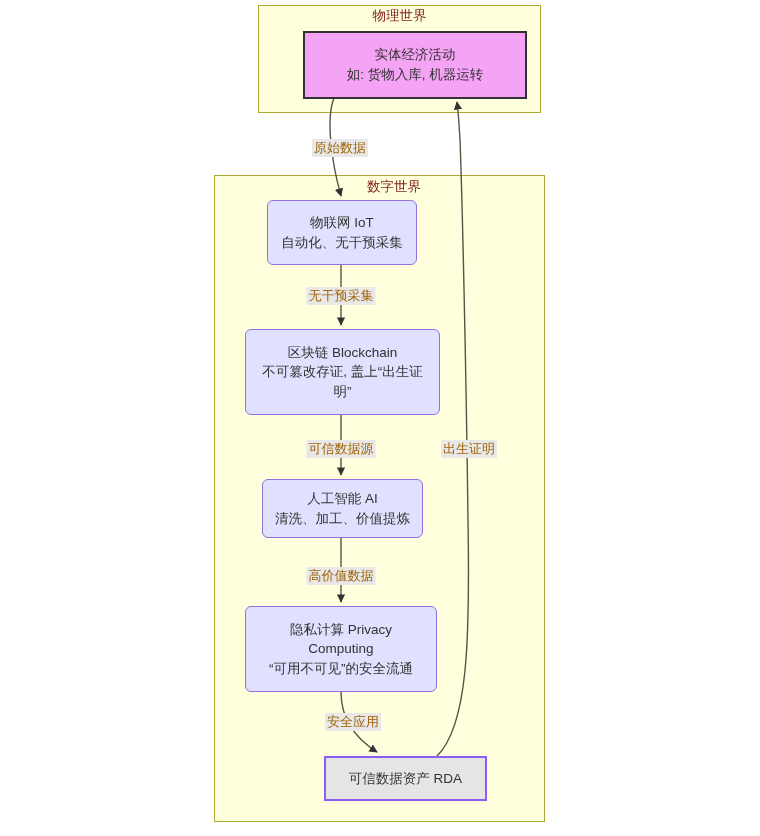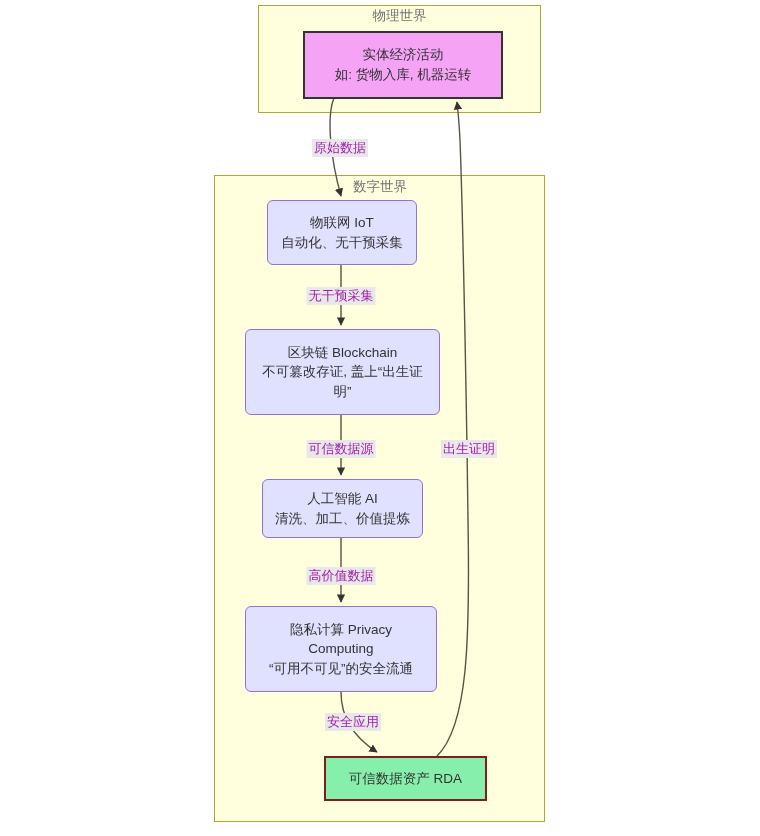--- a/index.html
+++ b/index.html
@@ -31,21 +31,21 @@
     background: #ffffde;
     border: 1px solid #aaaa33;
     box-sizing: border-box;
   }
   .subgraph-title {
     position: absolute;
     left: 0;
     right: 0;
     text-align: center;
     font-size: 13.5px;
-    color: #737373;
+    color: #7f1d1d;
     line-height: 1;
     white-space: nowrap;
   }
   .node {
     position: absolute;
     box-sizing: border-box;
     display: flex;
     flex-direction: column;
     align-items: center;
     justify-content: center;
@@ -58,52 +58,52 @@
     background: #e0e0ff;
     border: 1px solid #9370db;
     border-radius: 6px;
   }
   .node.highlight-pink {
     background: #f5a3f5;
     border: 2px solid #333333;
     border-radius: 0;
   }
   .node.highlight-blue {
-    background: #86efac;
-    border: 2px solid #7f1d1d;
+    background: #e5e5e5;
+    border: 2px solid #8b5cf6;
     border-radius: 0;
   }
   .node .line {
     display: block;
     white-space: nowrap;
   }
   .node .line.wrap {
     white-space: normal;
   }
   .edge-label {
     position: absolute;
     font-size: 13px;
-    color: #a21caf;
+    color: #a16207;
     background: #e8e8e8;
     padding: 1px 2px;
     line-height: 1.25;
     white-space: nowrap;
     transform: translateX(-50%);
   }
 </style>
 </head>
 <body>
 
 <div id="canvas">
 
   <div class="subgraph" style="left:258px; top:5px; width:283px; height:108px;"></div>
   <div class="subgraph-title" style="left:258px; top:9px; width:283px;">物理世界</div>
 
   <div class="subgraph" style="left:214px; top:175px; width:331px; height:647px;"></div>
-  <div class="subgraph-title" style="left:290px; top:180px; width:180px; text-align:center;">数字世界</div>
+  <div class="subgraph-title" style="left:304px; top:180px; width:180px; text-align:center;">数字世界</div>
 
   <svg id="wires" viewBox="0 0 760 836">
     <defs>
       <marker id="arrow" viewBox="0 0 10 10" refX="9" refY="5" markerWidth="6" markerHeight="6" orient="auto-start-reverse">
         <path d="M 0 0 L 10 5 L 0 10 z" fill="#333333"></path>
       </marker>
     </defs>
 
     <path d="M 334 98 C 326 118 331 160 341 196" stroke="#555544" stroke-width="1.4" fill="none" marker-end="url(#arrow)"></path>
 
@@ -111,21 +111,21 @@
 
     <path d="M 341 415 L 341 475" stroke="#555544" stroke-width="1.4" fill="none" marker-end="url(#arrow)"></path>
 
     <path d="M 341 538 L 341 602" stroke="#555544" stroke-width="1.4" fill="none" marker-end="url(#arrow)"></path>
 
     <path d="M 341 692 C 341 722 358 740 377 752" stroke="#555544" stroke-width="1.4" fill="none" marker-end="url(#arrow)"></path>
 
     <path d="M 437 756 C 468 726 470 640 468 520 C 466 360 462 190 460 140 C 459 122 458 110 457 102" stroke="#555544" stroke-width="1.4" fill="none" marker-end="url(#arrow)"></path>
   </svg>
 
-  <div class="node highlight-pink" style="left:303px; top:31px; width:200px; height:68px;">
+  <div class="node highlight-pink" style="left:303px; top:31px; width:224px; height:68px;">
     <span class="line">实体经济活动</span>
     <span class="line">如: 货物入库, 机器运转</span>
   </div>
 
   <div class="node proc" style="left:267px; top:200px; width:150px; height:65px;align-items:center;">
     <span class="line">物联网 IoT</span>
     <span class="line">自动化、无干预采集</span>
   </div>
 
   <div class="node proc" style="left:262px; top:479px; width:161px; height:59px;">

